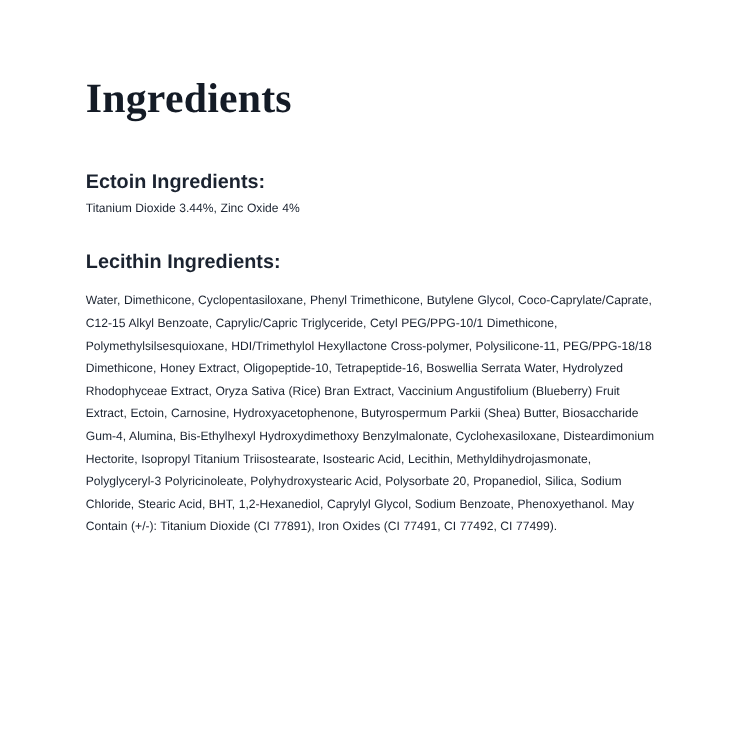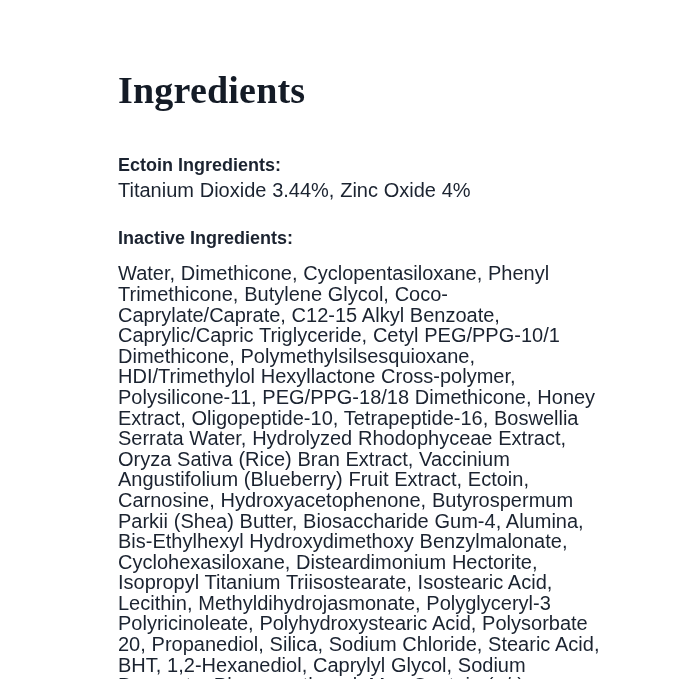--- a/index.html
+++ b/index.html
@@ -12,21 +12,21 @@
     background: #ffffff;
     font-family: "Liberation Sans", sans-serif;
     color: #1b2330;
     overflow: hidden;
   }
   .page {
     position: relative;
     width: 679px;
     height: 594px;
     box-sizing: border-box;
-    padding: 70px 78px 0 118px;
+    padding: 70px 78px 0 78px;
     border-radius: 17px;
   }
   .page-title {
     font-family: "Liberation Serif", serif;
     font-size: 38px;
     font-weight: 700;
     letter-spacing: 0.2px;
     color: #141b26;
     margin: 0 0 42px 0;
     line-height: 1.1;
@@ -40,21 +40,21 @@
   .section-heading {
     font-family: "Liberation Sans", sans-serif;
     font-size: 18px;
     font-weight: 700;
     color: #1b2330;
     margin: 0 0 4px 0;
     line-height: 1.25;
   }
   .section-body {
     font-family: "Liberation Sans", sans-serif;
-    font-size: 20px;
+    font-size: 11px;
     line-height: 20.6px;
     color: #1b2330;
     margin: 0;
     max-width: 528px;
     text-align: left;
     word-spacing: 0.2px;
   }
   #inactive-body {
     max-width: 524px;
     margin-top: 14px;
@@ -66,17 +66,17 @@
 <div class="page">
 
   <h1 class="page-title">Ingredients</h1>
 
   <div class="section">
     <h2 class="section-heading">Ectoin Ingredients:</h2>
     <p class="section-body" id="active-body">Titanium Dioxide 3.44%, Zinc Oxide 4%</p>
   </div>
 
   <div class="section">
-    <h2 class="section-heading">Inactive Ingredients:</h2>
+    <h2 class="section-heading">Lecithin Ingredients:</h2>
     <p class="section-body" id="inactive-body">Water, Dimethicone, Cyclopentasiloxane, Phenyl Trimethicone, Butylene Glycol, Coco-Caprylate/Caprate, C12-15 Alkyl Benzoate, Caprylic/Capric Triglyceride, Cetyl PEG/PPG-10/1 Dimethicone, Polymethylsilsesquioxane, HDI/Trimethylol Hexyllactone Cross-polymer, Polysilicone-11, PEG/PPG-18/18 Dimethicone, Honey Extract, Oligopeptide-10, Tetrapeptide-16, Boswellia Serrata Water, Hydrolyzed Rhodophyceae Extract, Oryza Sativa (Rice) Bran Extract, Vaccinium Angustifolium (Blueberry) Fruit Extract, Ectoin, Carnosine, Hydroxyacetophenone, Butyrospermum Parkii (Shea) Butter, Biosaccharide Gum-4, Alumina, Bis-Ethylhexyl Hydroxydimethoxy Benzylmalonate, Cyclohexasiloxane, Disteardimonium Hectorite, Isopropyl Titanium Triisostearate, Isostearic Acid, Lecithin, Methyldihydrojasmonate, Polyglyceryl-3 Polyricinoleate, Polyhydroxystearic Acid, Polysorbate 20, Propanediol, Silica, Sodium Chloride, Stearic Acid, BHT, 1,2-Hexanediol, Caprylyl Glycol, Sodium Benzoate, Phenoxyethanol. May Contain (+/-): Titanium Dioxide (CI 77891), Iron Oxides (CI 77491, CI 77492, CI 77499).</p>
   </div>
 
 </div>
 
 </body></html>

